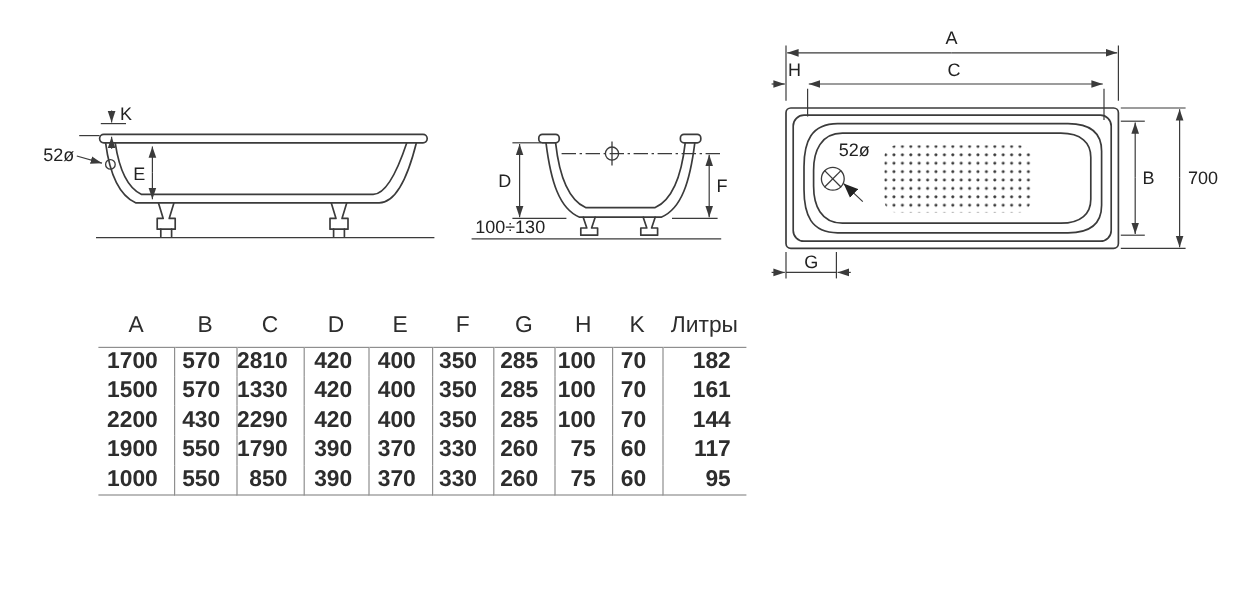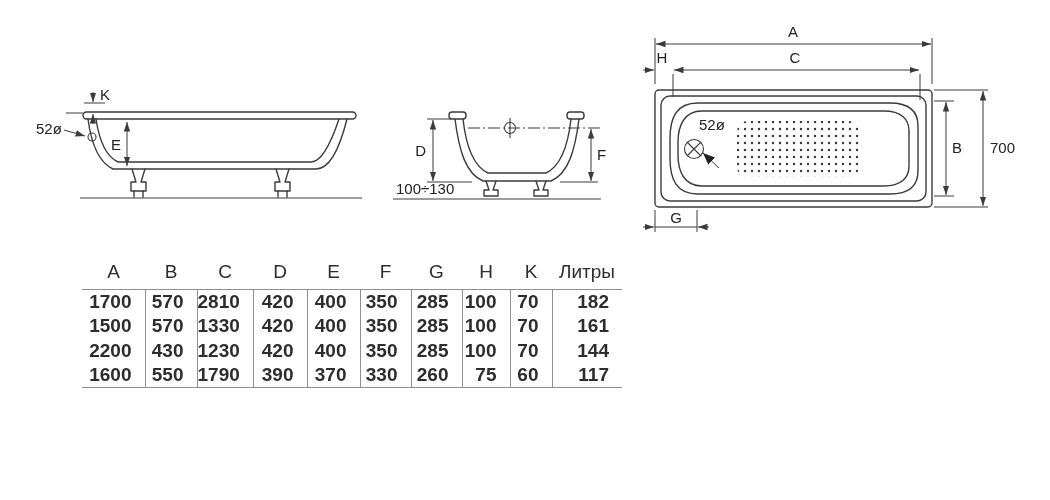--- a/index.html
+++ b/index.html
@@ -201,35 +201,47 @@
         <td>400</td>
         <td>350</td>
         <td>285</td>
         <td>100</td>
         <td>70</td>
         <td>161</td>
       </tr>
       <tr>
         <td>2200</td>
         <td>430</td>
-        <td>1230</td>
+        <td>2290</td>
         <td>420</td>
         <td>400</td>
         <td>350</td>
         <td>285</td>
         <td>100</td>
         <td>70</td>
         <td>144</td>
       </tr>
       <tr>
-        <td>1600</td>
+        <td>1900</td>
         <td>550</td>
         <td>1790</td>
         <td>390</td>
         <td>370</td>
         <td>330</td>
         <td>260</td>
         <td>75</td>
         <td>60</td>
         <td>117</td>
       </tr>
+      <tr>
+        <td>1000</td>
+        <td>550</td>
+        <td>850</td>
+        <td>390</td>
+        <td>370</td>
+        <td>330</td>
+        <td>260</td>
+        <td>75</td>
+        <td>60</td>
+        <td>95</td>
+      </tr>
     </tbody>
 </table>
 
 </body></html>

